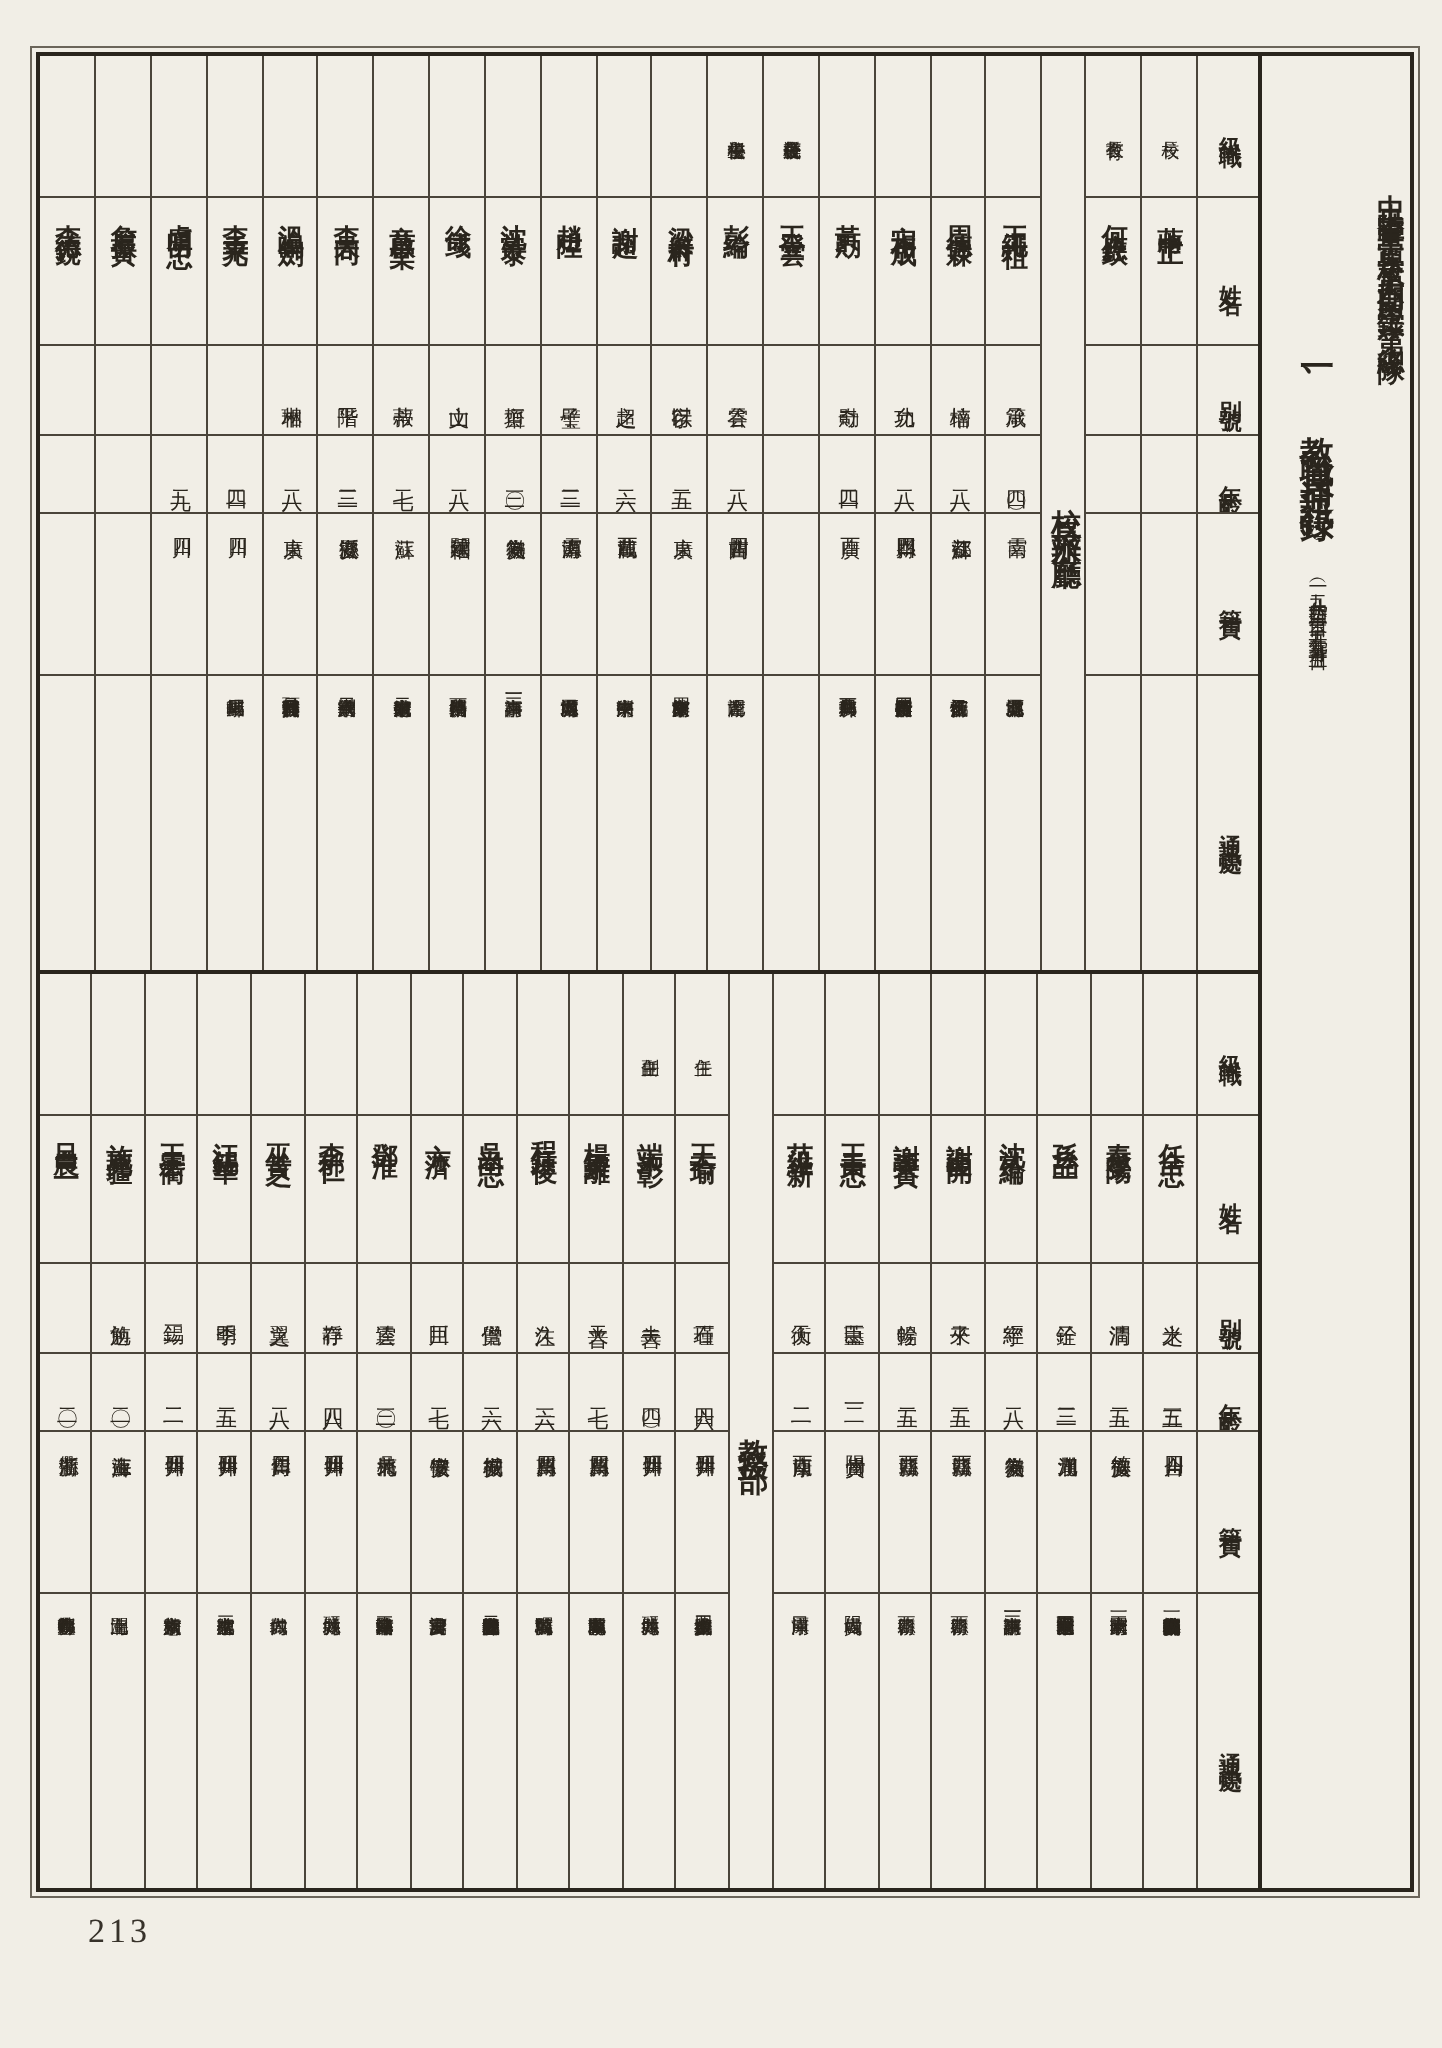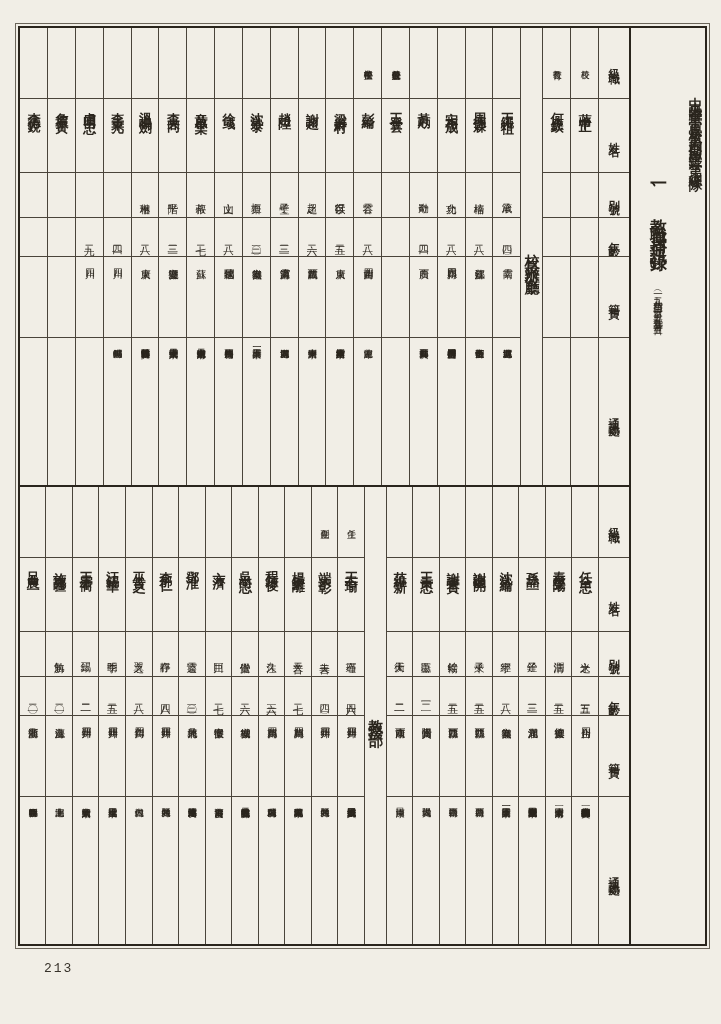--- a/index.html
+++ b/index.html
@@ -87,21 +87,21 @@
     line-height:1.2;
   }
   .strip-main-mark{font-size:8px;letter-spacing:1px;}
   .strip-second{width:32px;padding-top:136px;line-height:1.1;}
   .strip-section{font-size:17px;font-weight:bold;letter-spacing:7px;}
   .strip-mark{font-size:10px;margin-inline-start:10px;}
   .strip-dates{font-size:9.5px;letter-spacing:1.5px;margin-inline-start:10px;}
   
   .page-num{
     position:absolute;left:44px;bottom:48px;
-    font-size:13px;letter-spacing:2px;color:#37322a;font-family:Liberation Mono, monospace;
+    font-size:17px;letter-spacing:2px;color:#37322a;
   }
 </style>
 </head>
 <body>
 
 <div class="page">
   <div class="sheet">
     <div class="frame">
 
       <div class="table-area">

